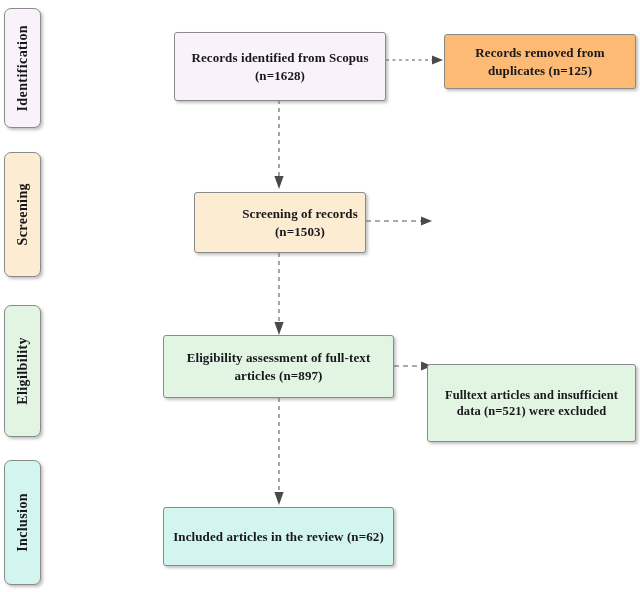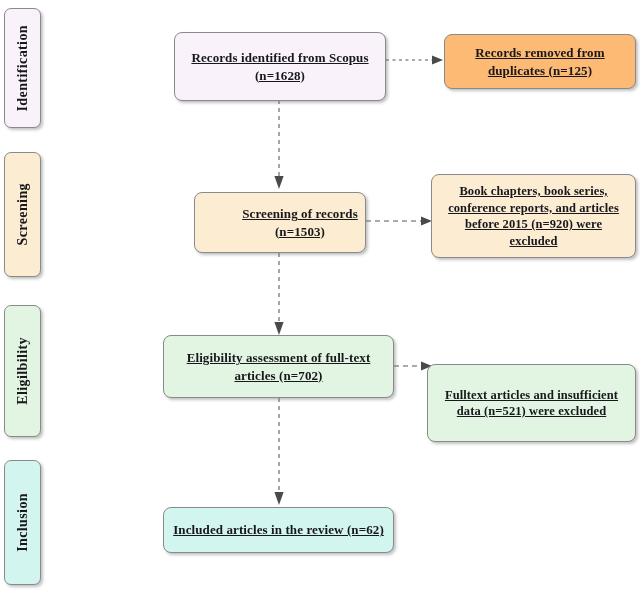--- a/index.html
+++ b/index.html
@@ -16,31 +16,30 @@
     height: 592px;
     background: #ffffff;
     overflow: hidden;
   }
 
   
   .box {
     position: absolute;
     box-sizing: border-box;
     border: 1px solid #8a8a8a;
-    border-radius: 8px;
+    border-radius: 3px;
     box-shadow: 2px 2px 3px rgba(120,120,120,0.45);
     display: flex;
     align-items: center;
     justify-content: flex-start;
     text-align: center;
     color: #17171c;
     font-weight: bold;
     line-height: 1.32;
     letter-spacing: 0.1px;
-    text-decoration: underline;
   }
   .box .txt {
     display: block;
     width: 100%;
     padding: 0 6px;
     white-space: pre-line;
   }
 
   
   .phase {
@@ -137,37 +136,31 @@
 (n=1628)</span>
   </div>
 
   <div class="box" style="left:194px; top:192px; width:172px; height:61px; background:#fcedd2; font-size:13px;padding-left:40px;">
     <span class="txt">Screening of records
 (n=1503)</span>
   </div>
 
   <div class="box" style="left:163px; top:335px; width:231px; height:63px; background:#e2f5e2; font-size:13px;">
     <span class="txt">Eligibility assessment of full-text
-articles (n=702)</span>
+articles (n=897)</span>
   </div>
 
-  <div class="box" style="left:163px; top:507px; width:231px; height:46px; background:#d3f5f0; font-size:13px;">
+  <div class="box" style="left:163px; top:507px; width:231px; height:59px; background:#d3f5f0; font-size:13px;">
     <span class="txt">Included articles in the review (n=62)</span>
   </div>
 
   <div class="box" style="left:444px; top:34px; width:192px; height:55px; background:#fdba74; font-size:13px;">
     <span class="txt">Records removed from
 duplicates (n=125)</span>
   </div>
 
-  <div class="box" style="left:431px; top:174px; width:205px; height:84px; background:#fcedd2; font-size:12.5px;">
-    <span class="txt">Book chapters, book series,
-conference reports, and  articles
-before 2015 (n=920) were
-excluded</span>
-  </div>
 
   <div class="box" style="left:427px; top:320px; width:209px; height:78px; background:#e2f5e2; font-size:12.5px;margin-top:44px;">
     <span class="txt">Fulltext articles and insufficient
 data (n=521) were excluded</span>
   </div>
 
 </div>
 
 </body></html>

